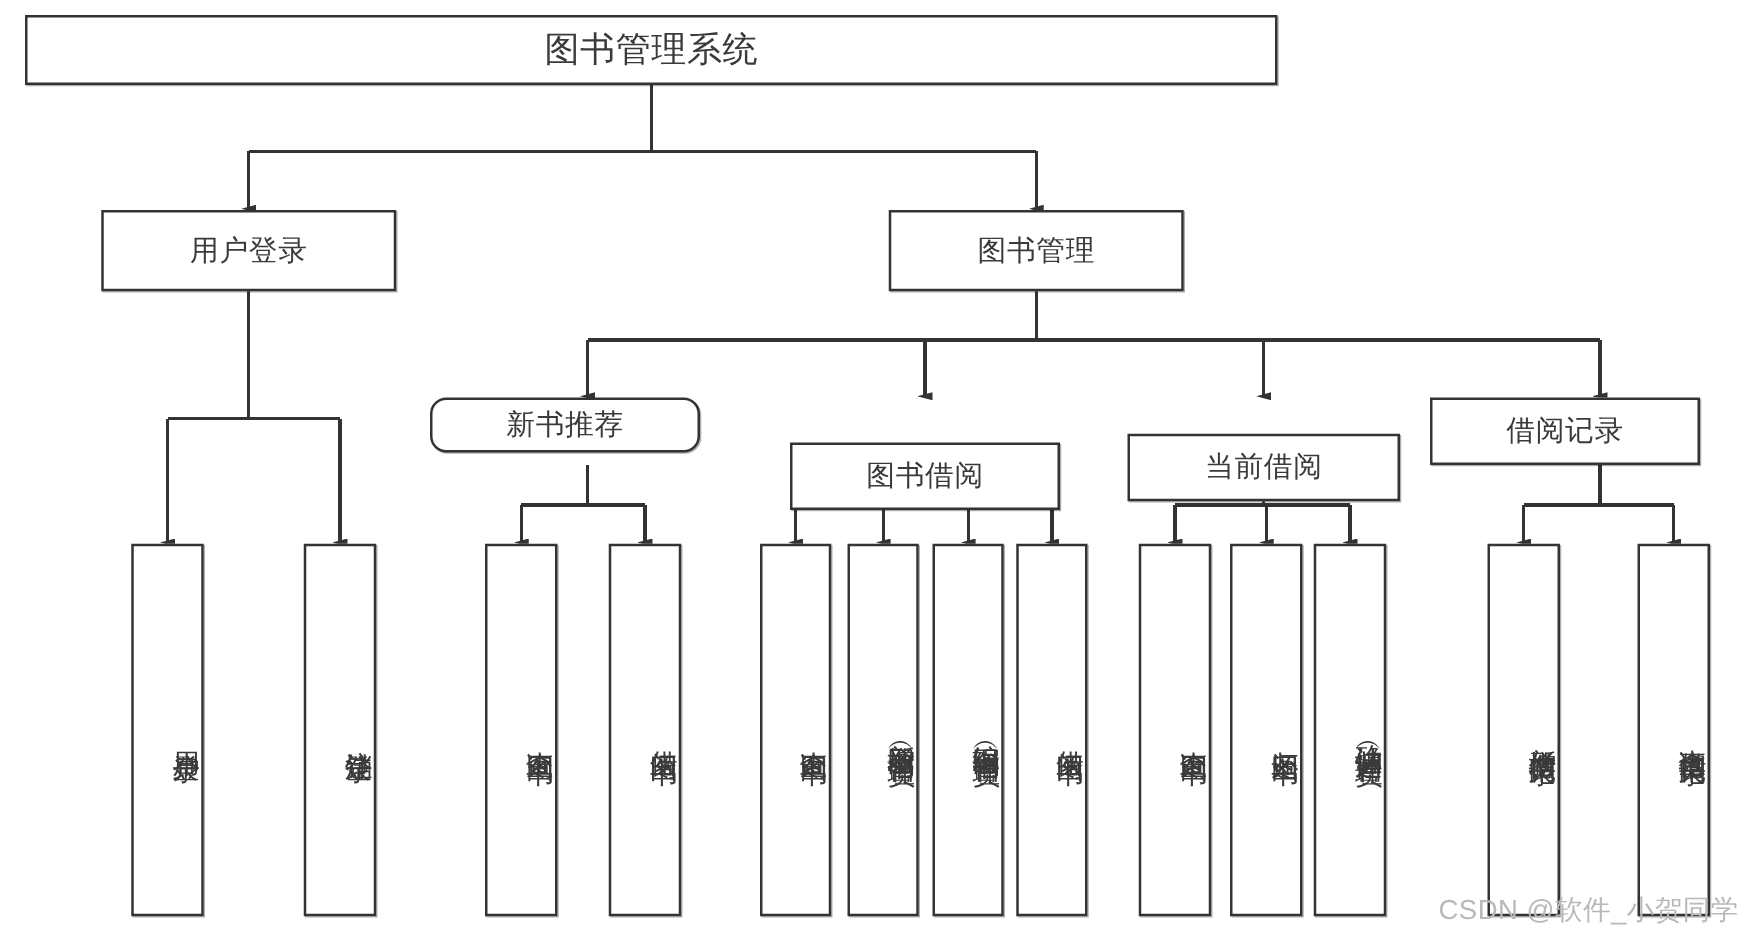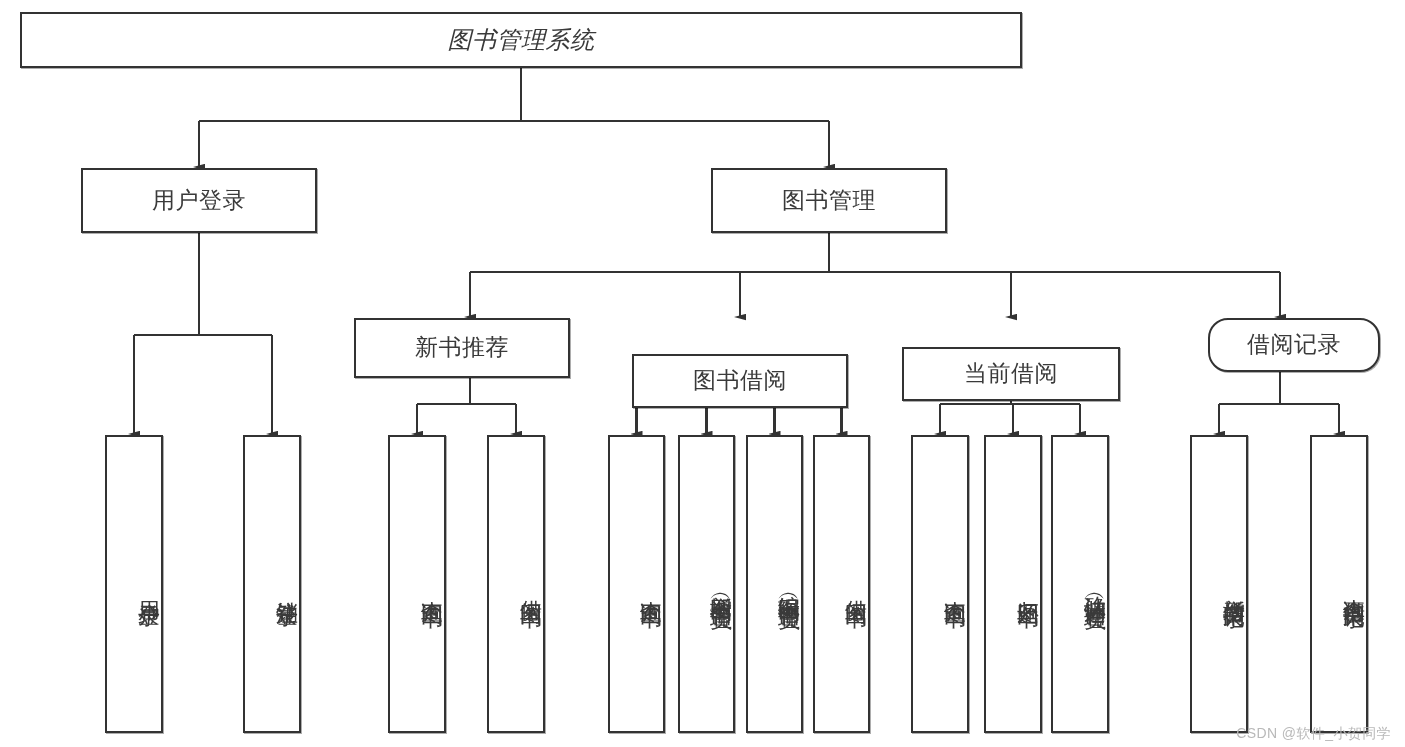--- a/index.html
+++ b/index.html
@@ -23,40 +23,40 @@
   .node .label{
     position:absolute;
     left:0;top:0;right:0;bottom:0;
     display:flex;align-items:center;justify-content:center;
     color:#3a3a3a;
     line-height:1.12;
     white-space:pre;
     letter-spacing:.5px;
   }
   .node.horiz .label{font-size:23px;}
-  .node.root .label{font-size:24px;font-style:italic;}
+  .node.root .label{font-size:28px;}
 
   
   .node.vert{border-width:2px;}
   .node.vert .label{
     writing-mode:vertical-rl;
     text-orientation:upright;
     font-size:22px;
     line-height:1.06;
     letter-spacing:2px;
     align-items:flex-start;
     justify-content:center;
     padding-top:6px;
     overflow:hidden;
   }
 
   .watermark{
     position:absolute;
     right:14px;bottom:4px;
-    font-size:14px;
+    font-size:22px;
     color:#b9b9b9;
     letter-spacing:.4px;
     user-select:none;
     white-space:nowrap;
   }
 </style>
 </head>
 <body>
 
 <div id="canvas">
@@ -107,30 +107,30 @@
   <div id="nodes-layer">
       <div class="node horiz root" style="left: 20px; top: 12px; width: 1002px; height: 56px;">
         <div class="label">图书管理系统</div>
       </div>
       <div class="node horiz" style="left: 81px; top: 168px; width: 236px; height: 65px;">
         <div class="label">用户登录</div>
       </div>
       <div class="node horiz" style="left: 711px; top: 168px; width: 236px; height: 65px; padding-left: 12px;">
         <div class="label">图书管理</div>
       </div>
-      <div class="node horiz" style="left: 354px; top: 318px; width: 216px; height: 60px;">
+      <div class="node horiz" style="left: 344px; top: 318px; width: 216px; height: 44px; border-radius: 13px;">
         <div class="label">新书推荐</div>
       </div>
       <div class="node horiz" style="left: 632px; top: 318px; width: 216px; height: 54px; margin-top: 36px;">
         <div class="label">图书借阅</div>
       </div>
       <div class="node horiz" style="left: 902px; top: 318px; width: 218px; height: 54px; margin-top: 29px;">
         <div class="label">当前借阅</div>
       </div>
-      <div class="node horiz" style="left: 1208px; top: 318px; width: 172px; height: 54px; border-radius: 20px;">
+      <div class="node horiz" style="left: 1144px; top: 318px; width: 216px; height: 54px;">
         <div class="label">借阅记录</div>
       </div>
       <div class="node vert" style="left: 105px; top: 435px; width: 58px; height: 298px;">
         <div class="label">用户登录</div>
       </div>
       <div class="node vert" style="left: 243px; top: 435px; width: 58px; height: 298px;">
         <div class="label">注销登录</div>
       </div>
       <div class="node vert" style="left: 388px; top: 435px; width: 58px; height: 298px;">
         <div class="label">查询图书</div>

